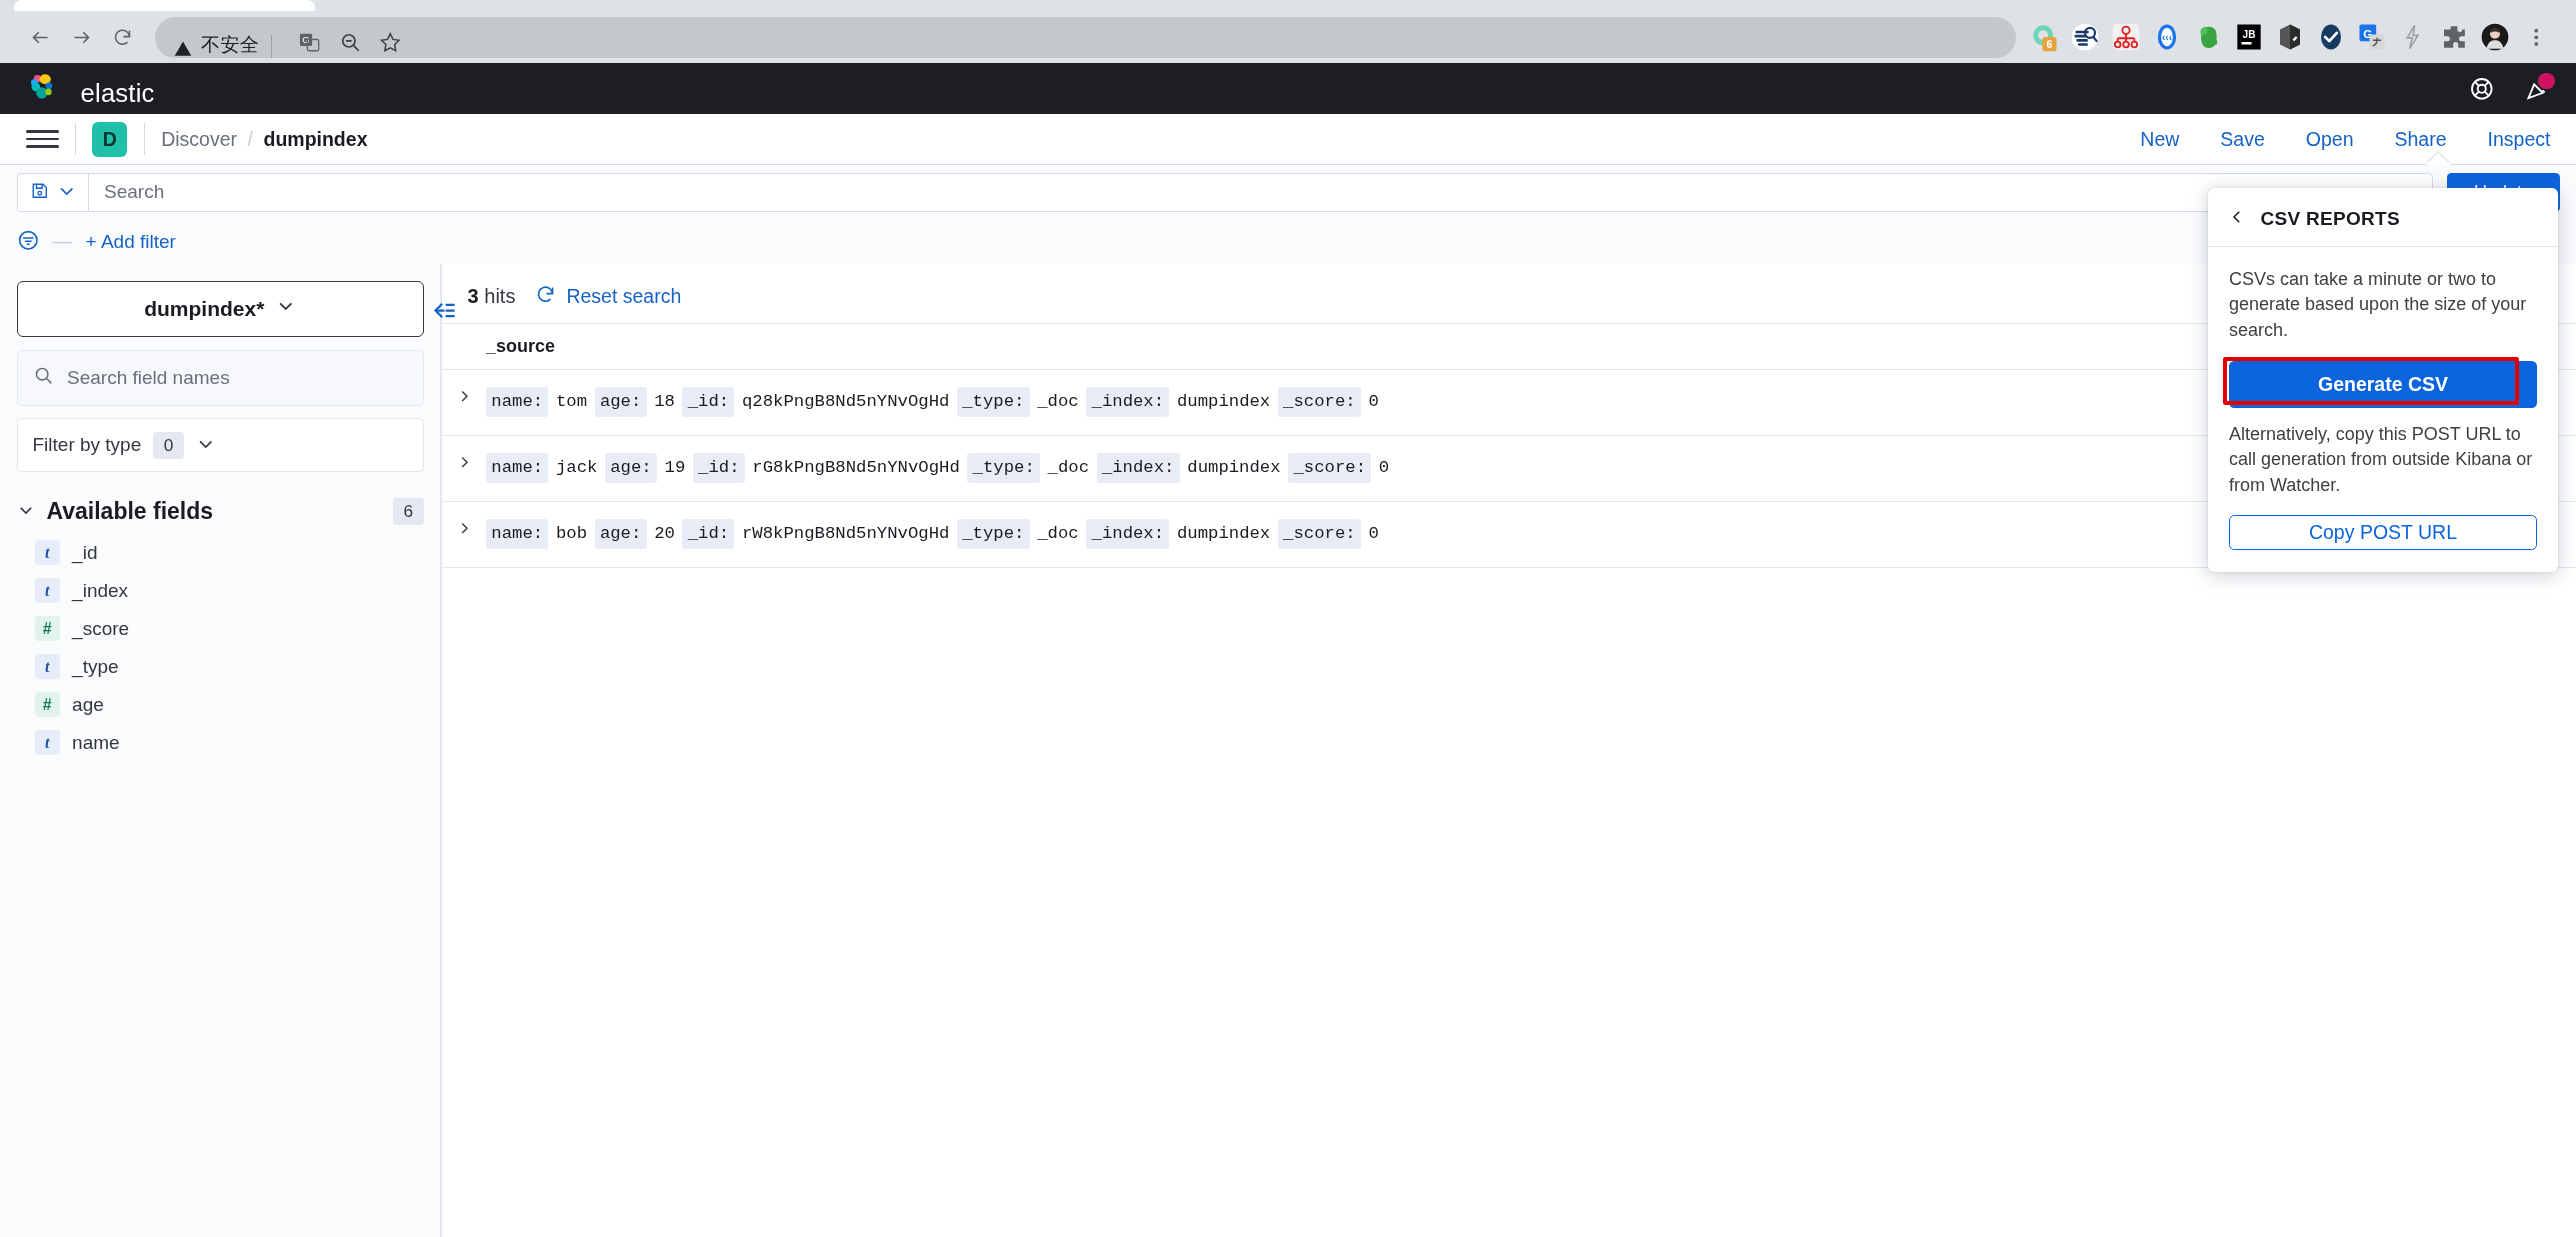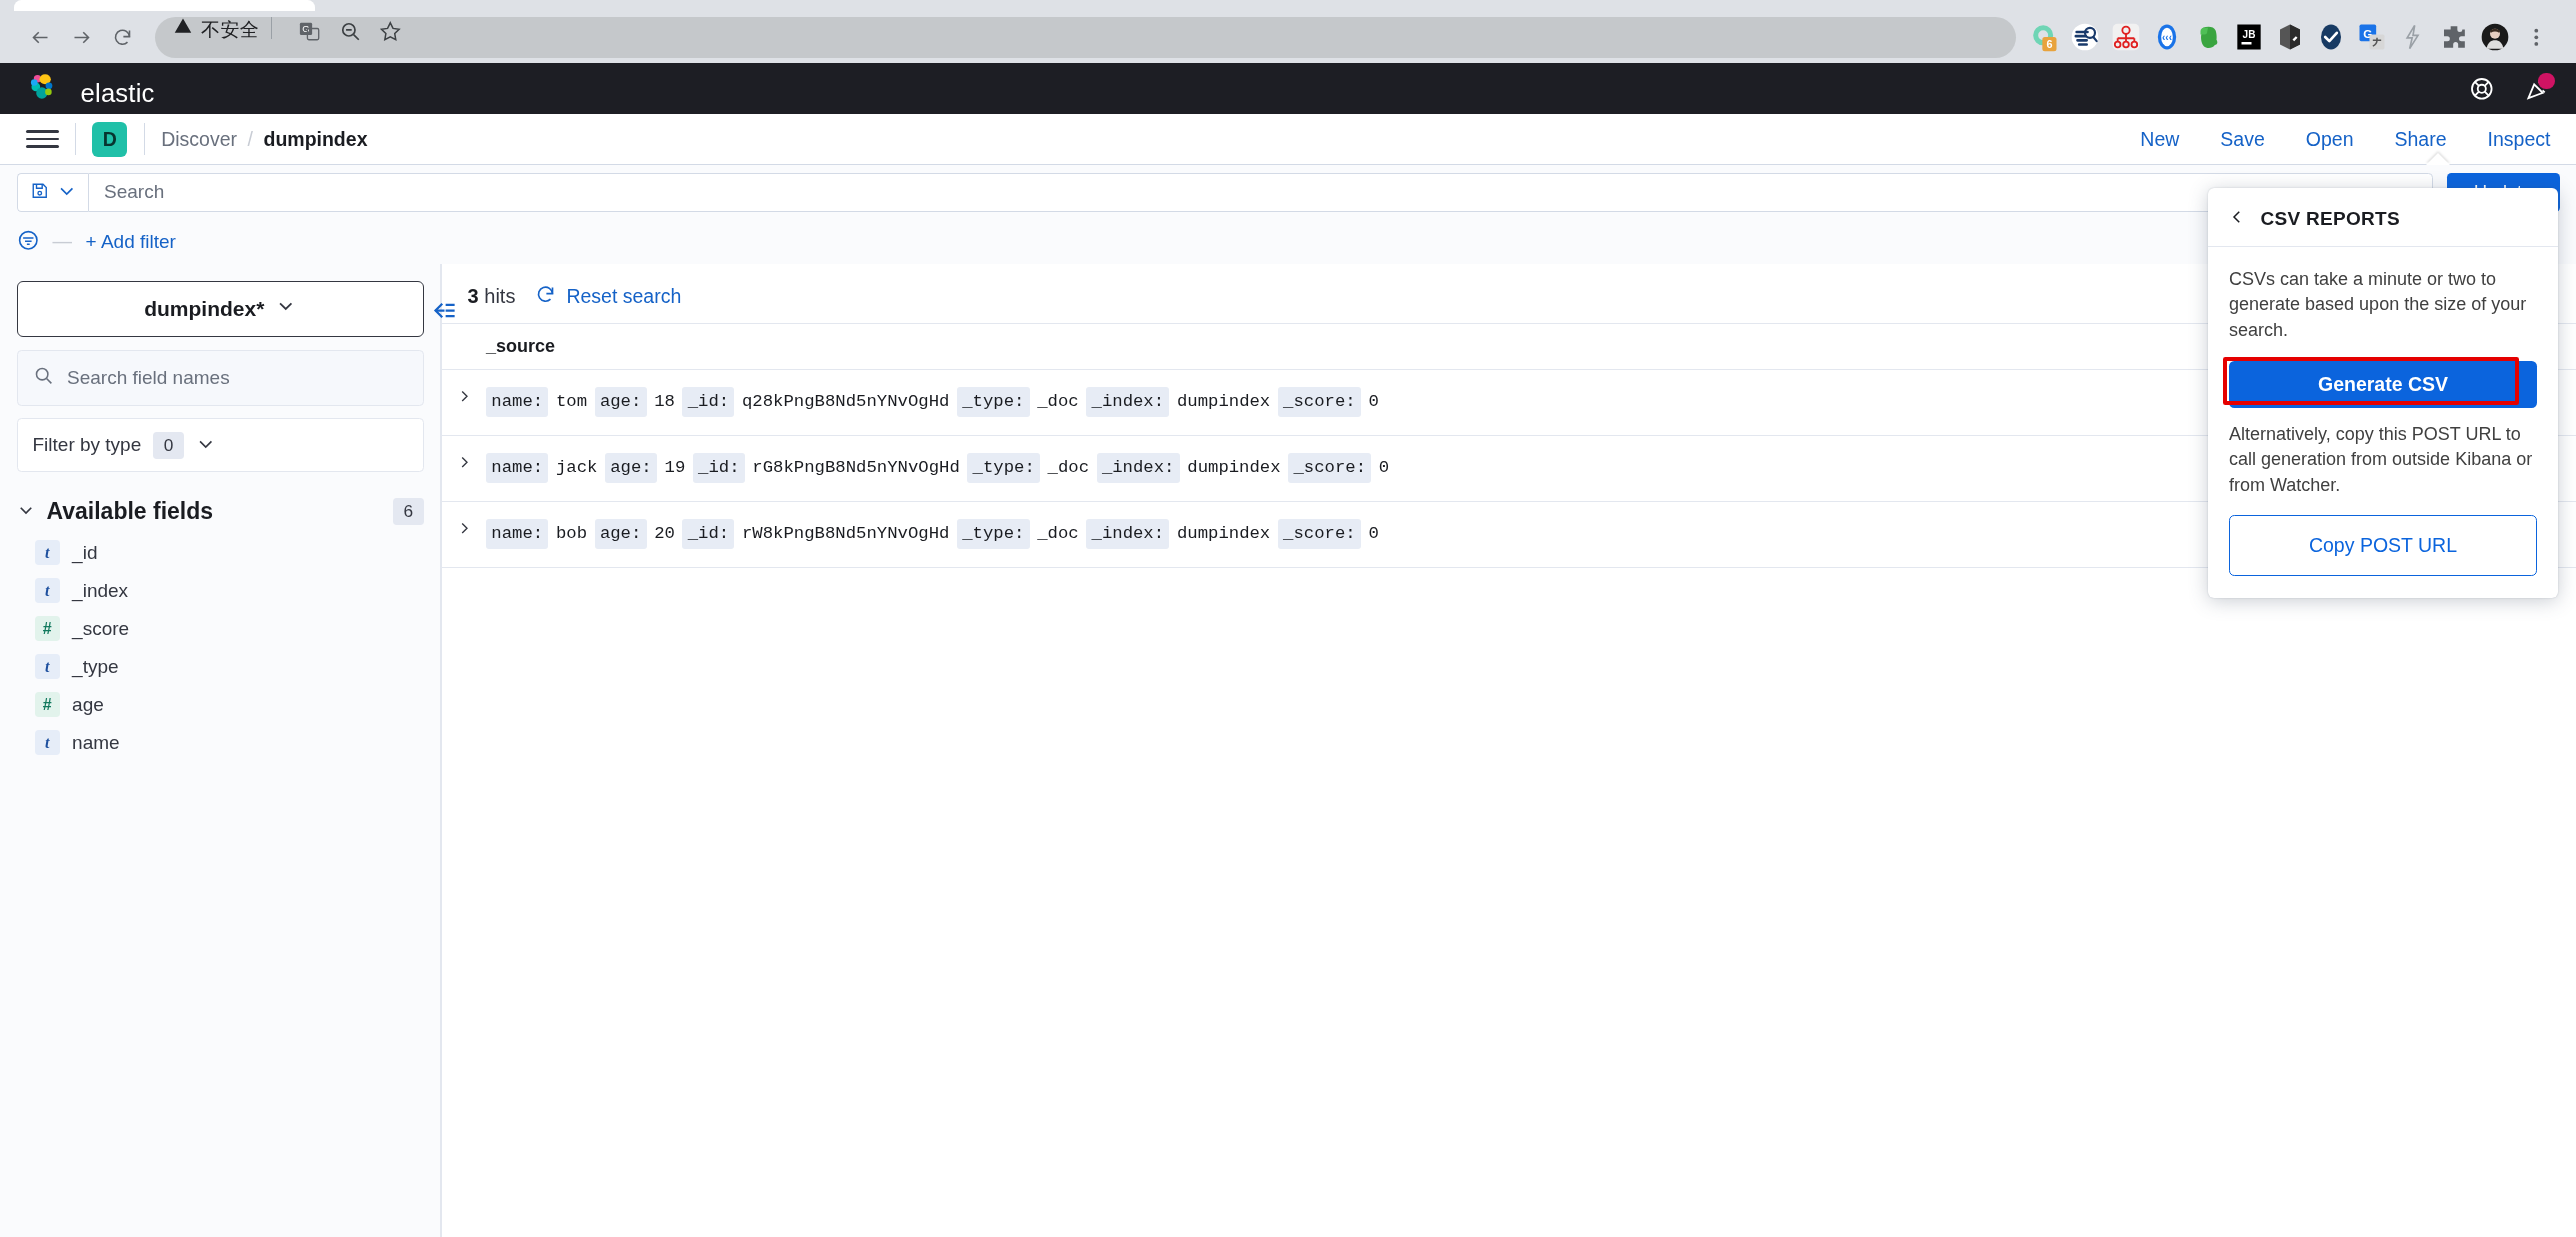--- a/index.html
+++ b/index.html
@@ -41,21 +41,21 @@
     display: flex; align-items: center; justify-content: center;
     color: #5f6368;
   }
   .nav-btn svg { width: 21px; height: 21px; }
   .omnibox {
     flex: 1;
     height: 41px;
     background: #c5c8cb;
     border-radius: 21px;
     display: flex;
-    align-items: flex-start;
+    align-items: flex-end;
     margin-left: 12px;
     padding: 0 15px 0 19.5px;
     overflow: hidden;
     min-width: 0;
   }
   .warn-icon { width: 18px; height: 18px; flex: 0 0 auto; color: #202124; }
   .not-secure {
     font-size: 19px; color: #202124; margin-left: 9px;
     white-space: nowrap; letter-spacing: 0.4px;
   }
@@ -370,21 +370,21 @@
   .gen-highlight {
     position: absolute;
     left: -6px; top: -3.8px;
     width: 296px; height: 48px;
     border: 4.5px solid #e50000;
     border-radius: 2.3px;
     pointer-events: none;
   }
   .copy-btn {
     margin-top: 16.5px;
-    width: 100%; height: 61px;
+    width: 100%; height: 35px;
     border: 0.8px solid #0b64dd;
     border-radius: 5.3px;
     background: #fff; color: #0b64dd;
     display: flex; align-items: center; justify-content: center;
     font-size: 19.5px;
   }
   .pop-text2 { margin-top: 13.5px; }
 </style>
 </head>
 <body>

